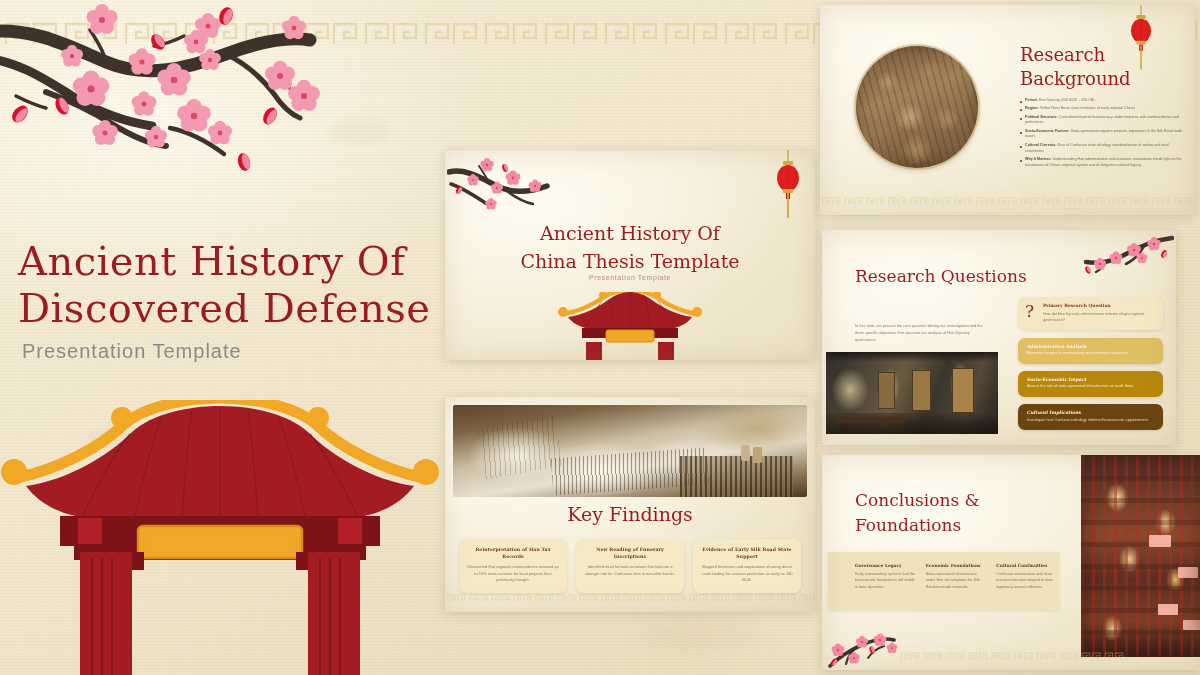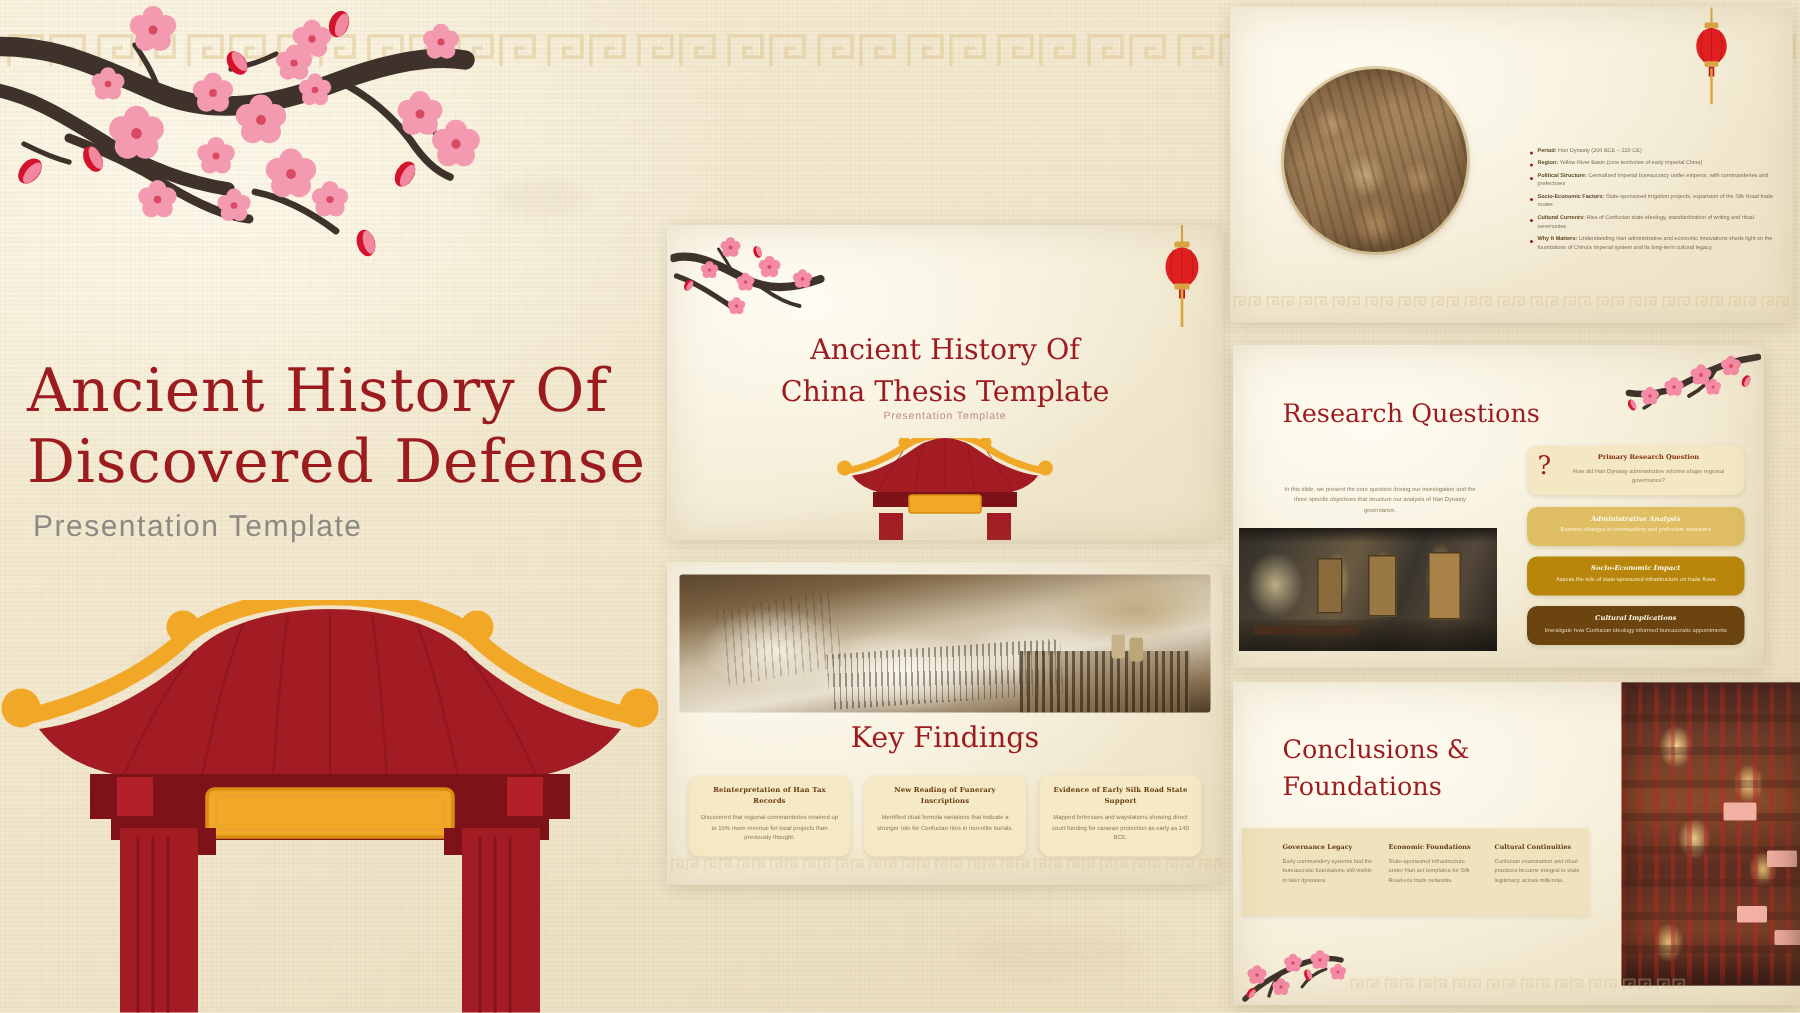--- a/index.html
+++ b/index.html
@@ -63,21 +63,21 @@
   .st-h {
     position:absolute; left:0; right:0; top:70px; text-align:center;
     font-family:"DejaVu Serif", serif; font-size:19px; line-height:1.45; color:#9c1b1e;
   }
   .st-sub {
     position:absolute; left:0; right:0; top:124px; text-align:center;
     font-size:7px; color:#c18c8c; letter-spacing:.6px;
   }
 
   
-  #s-find { left:445px; top:375px; width:370px; height:215px;padding-left:20px; }
+  #s-find { left:445px; top:397px; width:370px; height:215px;padding-left:20px; }
   .kf-photo { position:absolute; left:8px; top:8px; width:354px; height:92px; overflow:hidden; border-radius:2px; }
   .kf-h {
     position:absolute; left:0; right:0; top:106px; text-align:center;
     font-family:"DejaVu Serif", serif; font-size:19px; color:#9c1b1e;
   }
   .kf-row { position:absolute; left:14px; top:142px; width:342px; display:flex; gap:9px; }
   .kf-card {
     flex:1; background:#f6e9c6; border-radius:7px; padding:8px 7px 9px;
     box-shadow:0 1px 3px rgba(120,95,55,.18);
     min-height:54px;
@@ -95,21 +95,21 @@
     position:absolute; left:200px; top:38px;
     font-family:"DejaVu Serif", serif; font-size:18px; line-height:1.35; color:#9c1b1e;
   }
   .rb-list { position:absolute; left:200px; top:93px; width:162px; }
   .rb-li { display:flex; gap:3px; margin-bottom:2.6px; }
   .rb-dot { width:2px; height:2px; background:#9c1b1e; border-radius:50%; margin-top:3px; flex:none; }
   .rb-tx { font-size:3.7px; line-height:1.55; color:#7d6f55; }
   .rb-tx b { color:#5e4a28; }
 
   
-  #s-q { left:822px; top:230px; width:354px; height:215px;text-align:center; }
+  #s-q { left:822px; top:230px; width:354px; height:215px; }
   .rq-h {
     position:absolute; left:33px; top:35px;
     font-family:"DejaVu Serif", serif; font-size:17px; line-height:1.4; color:#9c1b1e;
   }
   .rq-p { position:absolute; left:33px; top:93px; width:130px; font-size:3.9px; line-height:1.75; color:#8a7b60; }
   .rq-photo { position:absolute; left:4px; top:122px; width:172px; height:82px; overflow:hidden; }
   .rq-bars { position:absolute; left:196px; top:67px; width:145px; }
   .rq-prim {
     background:#f3e7c4; border-radius:7px; padding:6px 8px 7px 25px; position:relative; margin-bottom:8px;
     box-shadow:0 1px 3px rgba(120,95,55,.16);
@@ -584,20 +584,24 @@
         radial-gradient(circle 20px at 44% 58%, #c4a478, rgba(196,164,120,0) 72%),
         radial-gradient(circle 17px at 74% 60%, #b08c60, rgba(176,140,96,0) 72%),
         radial-gradient(circle 15px at 18% 70%, #9c7a52, rgba(156,122,82,0) 72%),
         radial-gradient(circle 22px at 50% 85%, #b1895c, rgba(177,137,92,0) 72%),
         linear-gradient(160deg,#7a5c3c,#a4835a 40%,#6d5234);"></div>
       <div style="position:absolute;inset:0;background:
         repeating-linear-gradient(75deg, rgba(60,42,24,.22) 0 2px, rgba(0,0,0,0) 2px 7px);"></div>
       <div style="position:absolute;inset:0;box-shadow:inset 0 0 18px rgba(50,34,18,.55);"></div>
     </div>
 
+    <div class="rb-h">
+      <div>Research</div>
+      <div>Background</div>
+    </div>
 
     <div class="rb-list">
       <div class="rb-li">
         <span class="rb-dot"></span>
         <span class="rb-tx"><b>Period:</b> <span>Han Dynasty (206 BCE – 220 CE)</span></span>
       </div>
       <div class="rb-li">
         <span class="rb-dot"></span>
         <span class="rb-tx"><b>Region:</b> <span>Yellow River Basin (core territories of early imperial China)</span></span>
       </div>

